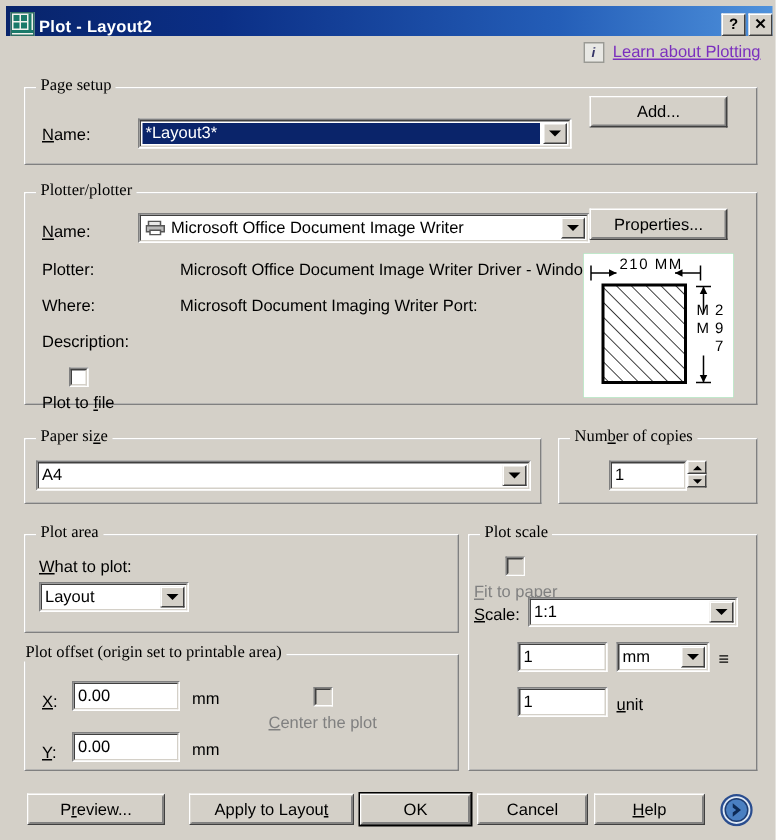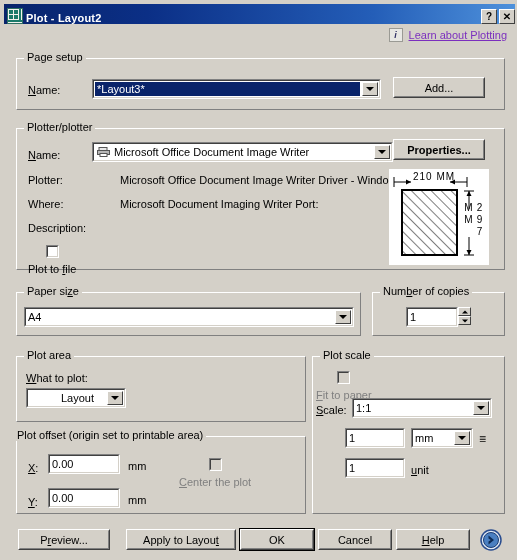--- a/index.html
+++ b/index.html
@@ -117,20 +117,21 @@
   }
   .group-title {
     position: absolute;
     top: -7px; left: 8px;
     background: #d4d0c8;
     padding: 0 3px;
     font-size: 11px;
     color: #000;
     white-space: nowrap;
     z-index: 2;
+    font-family: Liberation Serif, serif;
   }
 
   
   .lbl {
     position: absolute;
     font-size: 11px;
     color: #000;
     white-space: nowrap;
   }
   .u { text-decoration: underline; }
@@ -353,21 +354,21 @@
   <div class="group-title" style="position:absolute; left:22px; top:49px;">Page setup</div>
 
   <div class="lbl" style="left:26px; top:82px;"><span class="u">N</span>ame:</div>
 
   <div class="combo sel" style="left:90px; top:77px; width:289px; height:20px;">
     <div class="cshadow"></div>
     <div class="ctext">*Layout3*</div>
     <div class="arrowbtn"></div>
   </div>
 
-  <div class="btn" style="left:391px; top:75px; width:92px; height:21px;">
+  <div class="btn" style="left:391px; top:62px; width:92px; height:21px;">
     <div class="binner"></div>
     <span>Add...</span>
   </div>
 
   <div class="group" style="left:14px; top:126px; width:489px; height:142px;">
     <div class="inner"></div>
   </div>
   <div class="group-title" style="position:absolute; left:22px; top:119px;">Plotter/plotter</div>
 
   <div class="lbl" style="left:26px; top:147px;"><span class="u">N</span>ame:</div>
@@ -394,21 +395,21 @@
   <div class="lbl" style="left:118px; top:196px;">Microsoft Document Imaging Writer Port:</div>
 
   <div class="lbl" style="left:26px; top:220px;">Description:</div>
   <div class="lbl" style="left:118px; top:220px;"></div>
 
   <div class="cbrow" style="left:26px; top:243px;">
     <span class="cbox"></span>
     <span>Plot to <span class="u">f</span>ile</span>
   </div>
 
-  <div class="btn" style="left:391px; top:137px; width:92px; height:21px;font-weight:bold;">
+  <div class="btn" style="left:391px; top:137px; width:92px; height:21px;">
     <div class="binner"></div>
     <span>Properties...</span>
   </div>
 
   <div id="preview-box" style="left:387px; top:167px; width:100px; height:96px;">
     <svg width="100" height="96" viewBox="0 0 100 96">
       <defs>
         <pattern id="hatch" width="7" height="7" patternUnits="userSpaceOnUse" patternTransform="rotate(-45)">
           <line x1="0" y1="0" x2="0" y2="7" stroke="#000000" stroke-width="1"></line>
         </pattern>
@@ -461,21 +462,21 @@
     <div class="spin-dn"></div>
   </div>
 
   <div class="group" style="left:14px; top:354px; width:290px; height:66px;">
     <div class="inner"></div>
   </div>
   <div class="group-title" style="position:absolute; left:22px; top:347px;">Plot area</div>
 
   <div class="lbl" style="left:24px; top:370px;"><span class="u">W</span>hat to plot:</div>
 
-  <div class="combo" style="left:24px; top:386px; width:100px; height:20px;padding-left:31px;">
+  <div class="combo" style="left:24px; top:386px; width:100px; height:20px;">
     <div class="cshadow"></div>
     <div class="ctext">Layout</div>
     <div class="arrowbtn"></div>
   </div>
 
   <div class="group" style="left:14px; top:434px; width:290px; height:78px;">
     <div class="inner"></div>
   </div>
   <div class="group-title" style="position:absolute; left:12px; top:427px;">Plot offset (origin set to printable area)</div>
 

